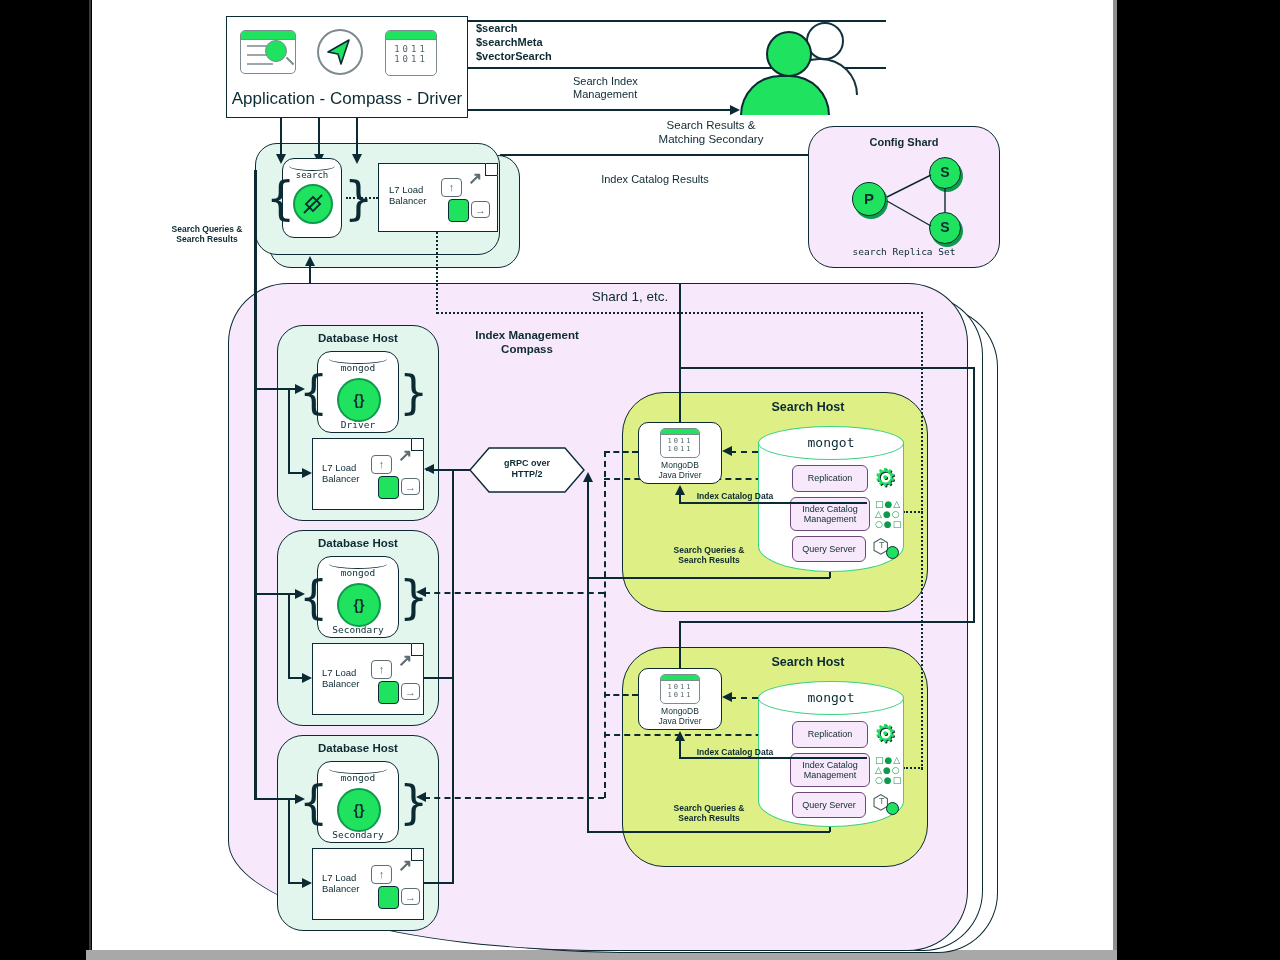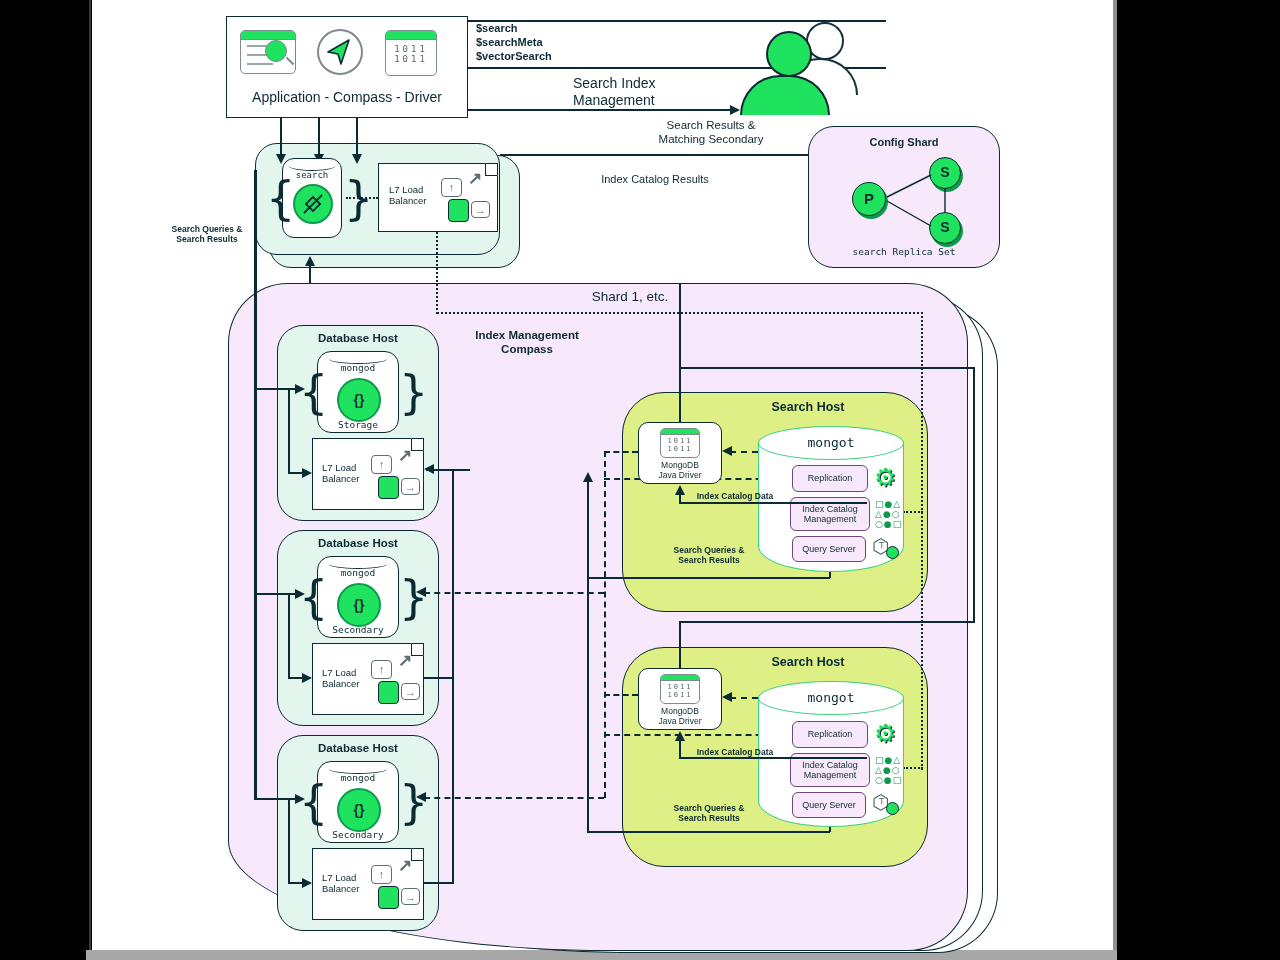--- a/index.html
+++ b/index.html
@@ -181,27 +181,27 @@
           <polygon points="30,9 9,21 19,23 22,33" fill="#1fe25f" stroke="#0c2a33" stroke-width="1.6" stroke-linejoin="round"></polygon>
         </svg>
     </div>
     <div class="binico" style="left:158px;top:13px;width:52px;height:46px">
       <div class="bar"></div>
       <div class="rows" style="font-size:9px;padding-top:4px">
         <div>1011</div>
         <div>1011</div>
       </div>
     </div>
-    <div class="lab ctr" style="left:0;top:72px;width:100%;font-size:14px;font-weight:500">Application - Compass - Driver</div>
+    <div class="lab ctr" style="left:0;top:72px;width:100%;font-size:17px;font-weight:500">Application - Compass - Driver</div>
   </div>
 
   <div class="lab" style="left:476px;top:22px;font-size:11px;font-weight:600">$search</div>
   <div class="lab" style="left:476px;top:36px;font-size:11px;font-weight:600">$searchMeta</div>
   <div class="lab" style="left:476px;top:50px;font-size:11px;font-weight:600">$vectorSearch</div>
-  <div class="lab" style="left:573px;top:75px;font-size:14px">
+  <div class="lab" style="left:573px;top:75px;font-size:11px">
     <div>Search Index</div>
       <div>Management</div>
   </div>
   <div class="lab ctr" style="left:625px;top:119px;width:172px;font-size:11.5px">
     <div>Search Results &amp;</div>
       <div>Matching Secondary</div>
   </div>
   <div class="lab ctr" style="left:560px;top:173px;width:190px;font-size:11px">Index Catalog Results</div>
 
   <div class="head" style="left:806px;top:22px;width:38px;height:38px;border:2px solid #12333d;background:#fff"></div>
@@ -258,21 +258,21 @@
     <div>Index Management</div>
       <div>Compass</div>
   </div>
 
   <div class="abs" style="left:277px;top:325px;width:162px;height:196px">
     <div class="lab ctr" style="left:0;top:7px;width:100%;font-size:11.5px;font-weight:600">Database Host</div>
     <div class="unit" style="left:40px;top:26px">
       <div class="arc"></div>
       <div class="lab ctr mono" style="left:0;top:10px;width:100%;font-size:9.5px">mongod</div>
       <div class="gball">{}</div>
-      <div class="lab ctr mono" style="left:0;top:67px;width:100%;font-size:9.5px">Storage</div>
+      <div class="lab ctr mono" style="left:0;top:67px;width:100%;font-size:9.5px">Driver</div>
     </div>
     <div class="brace" style="left:22px;top:44px">{</div>
     <div class="brace" style="left:122px;top:44px">}</div>
     <div class="box" style="left:35px;top:113px;width:112px;height:72px;border-width:1.4px">
       <div class="fold"></div>
       <div class="lab" style="left:9px;top:23px;font-size:9.5px">
         <div>L7 Load</div>
           <div>Balancer</div>
       </div>
       <div class="lbicon" style="left:58px;top:8px">
@@ -327,20 +327,29 @@
       </div>
       <div class="lbicon" style="left:58px;top:8px">
         <div class="sq" style="left:0;top:8px;width:21px;height:19px">↑</div>
         <div class="dg" style="left:27px;top:-2px">↗</div>
         <div class="gn" style="left:7px;top:29px;width:21px;height:23px"></div>
         <div class="sq" style="left:30px;top:31px;width:19px;height:17px">→</div>
       </div>
     </div>
   </div>
 
+  <div class="abs" style="left:468px;top:447px;width:118px;height:46px">
+    <svg width="118" height="46">
+        <polygon points="21,1 97,1 116,23 97,45 21,45 2,23" fill="#fff" stroke="#0c2a33" stroke-width="1.4"></polygon>
+      </svg>
+    <div class="lab ctr" style="left:0;top:11px;width:100%;font-size:9px;font-weight:600">
+      <div>gRPC over</div>
+        <div>HTTP/2</div>
+    </div>
+  </div>
 
   <div class="abs" style="left:622px;top:392px;width:306px;height:220px">
     <div class="lab ctr" style="left:106px;top:8px;width:160px;font-size:12.5px;font-weight:600">Search Host</div>
     <div class="cylbody" style="left:136px;top:50px;width:146px;height:130px"></div>
     <div class="cyltop" style="left:136px;top:34px;width:146px;height:34px"></div>
     <div class="lab ctr mono" style="left:136px;top:43px;width:146px;font-size:13px">mongot</div>
     <div class="box round" style="left:16px;top:30px;width:84px;height:62px;border-width:1.4px;border-radius:10px">
       <div class="binico" style="left:21px;top:5px;width:40px;height:30px">
         <div class="bar" style="height:6px"></div>
         <div class="rows" style="font-size:7px;letter-spacing:2px;padding-top:2px">

